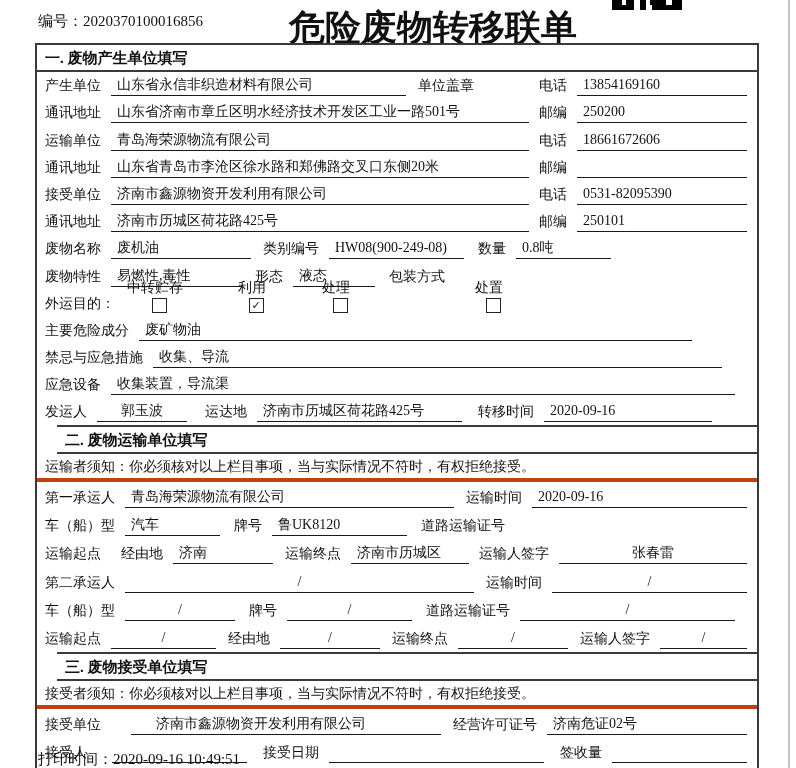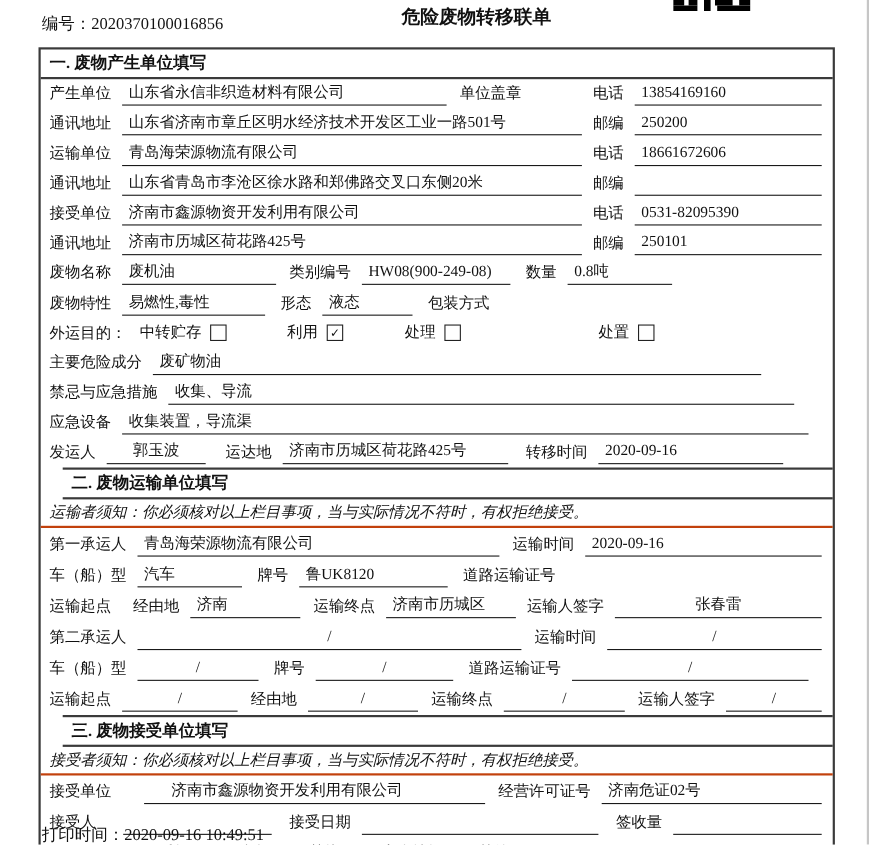--- a/index.html
+++ b/index.html
@@ -1,36 +1,36 @@
 <!DOCTYPE html>
 <html><head>
 <meta charset="utf-8">
 <style>
   html,body{margin:0;padding:0;background:#fff;}
   .sheet{position:relative;width:796px;height:768px;background:#fff;overflow:hidden;
          font-family:"Liberation Serif","DejaVu Serif",serif;color:#111;}
   .edge{position:absolute;left:788px;top:0;width:2px;height:768px;background:#c6c6c6;}
   .serial{position:absolute;left:38px;top:12px;font-size:15px;white-space:nowrap;}
   .title{position:absolute;left:433px;top:4px;transform:translateX(-50%);
-         font-size:17px;font-weight:bold;white-space:nowrap;}
+         font-size:36px;font-weight:bold;white-space:nowrap;}
   .qr{position:absolute;left:612px;top:0;}
   .ftable{position:absolute;left:35px;top:43px;width:720px;border:2px solid #3a3a3a;background:#fff;box-sizing:content-box;}
   .sh{height:25px;line-height:26px;font-weight:bold;font-size:15px;padding-left:8px;
       border-bottom:2px solid #3a3a3a;}
   .sh.mid{border-top:2px solid #3a3a3a;margin-left:20px;}
-  .notice{height:24px;line-height:25px;font-size:14px;padding-left:8px;border-bottom:2px solid #c2410c;font-style:italic;}
+  .notice{height:24px;line-height:25px;font-size:14px;padding-left:8px;border-bottom:4px solid #c2410c;}
   .r{display:flex;align-items:flex-end;height:24.2px;padding:0 10px 3px 8px;font-size:14px;}
   .s23 .r{height:25.3px;}
   .l{white-space:nowrap;margin-right:10px;line-height:20px;text-align:right;}
   .u{border-bottom:1px solid #191919;white-space:nowrap;padding:0 6px;line-height:20px;
      min-height:20px;box-sizing:border-box;overflow:hidden;}
   .c{text-align:center;}
   .f1{flex:1;}
   .sp{flex:1;}
-  .cbg{display:inline-flex;align-items:center;margin-bottom:1px;line-height:20px;}
+  .cbg{display:inline-flex;align-items:center;margin-bottom:1px;line-height:20px;flex-direction:column;}
   .cb{width:13px;height:13px;border:1px solid #222;display:inline-flex;align-items:center;
       justify-content:center;margin-left:8px;font-size:11px;line-height:11px;
       font-family:"DejaVu Sans",sans-serif;}
   .cb i{font-style:normal;}
   .footer{position:absolute;left:38px;top:750px;font-size:15px;white-space:nowrap;}
 </style>
 </head>
 <body>
 
 <div class="sheet">

